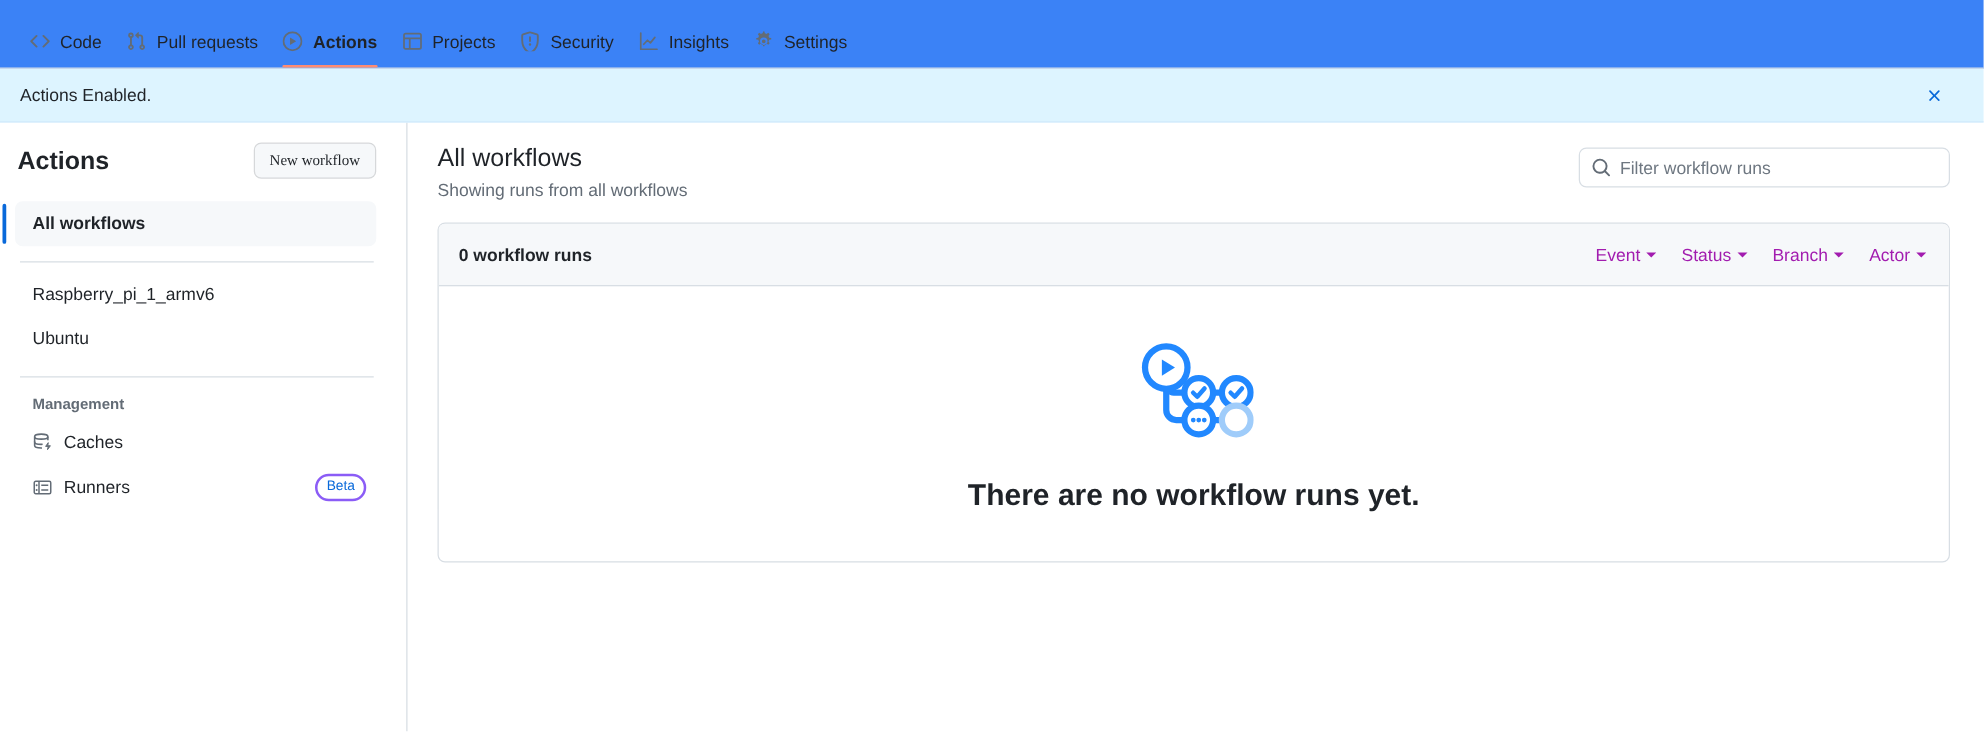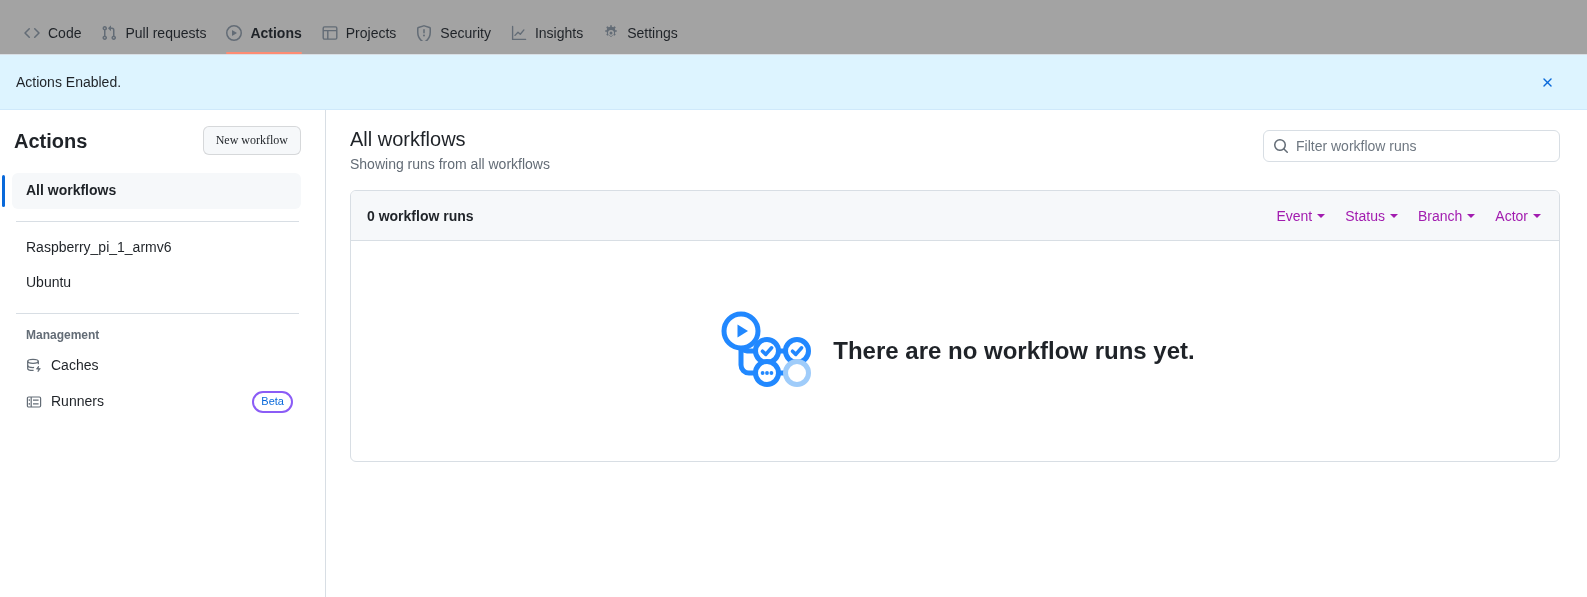--- a/index.html
+++ b/index.html
@@ -8,21 +8,21 @@
     width: 1587px; height: 597px;
     background: #ffffff;
     font-family: "Liberation Sans", sans-serif;
     color: #1f2328;
     overflow: hidden;
   }
 
   
   .repo-nav {
     height: 55px;
-    background: #a3a3a3;
+    background: #3b82f6;
     border-bottom: 1px solid #d8dee4;
     display: flex;
     align-items: flex-end;
     padding: 0 16px;
     position: relative;
   }
   .nav-list { display: flex; align-items: flex-end; gap: 4px; }
   .nav-item {
     display: flex;
     align-items: center;
@@ -41,21 +41,21 @@
     position: absolute;
     left: 8px; right: 8px; bottom: 0;
     height: 2px;
     background: #fd8c73;
     border-radius: 6px;
   }
   .nav-icon { display: inline-flex; align-items: center; justify-content: center; color: #636c76; }
 
   
   .flash {
-    height: 55px;
+    height: 43px;
     background: #ddf4ff;
     border-bottom: 1px solid #cfe9fb;
     display: flex;
     align-items: center;
     padding: 0 16px;
     position: relative;
   }
   .flash-text { font-size: 14px; color: #1f2328; }
   .flash-close {
     position: absolute;
@@ -233,20 +233,21 @@
   .caret {
     width: 0; height: 0;
     border-left: 4px solid transparent;
     border-right: 4px solid transparent;
     border-top: 4px solid currentColor;
     display: inline-block;
   }
   .empty-state {
     flex: 1 1 auto;
     display: flex;
+    flex-direction: column;
     align-items: center;
     justify-content: center;
     gap: 22px;
   }
   .empty-title {
     font-size: 24px;
     font-weight: bold;
     color: #1f2328;
     text-align: center;
   }

